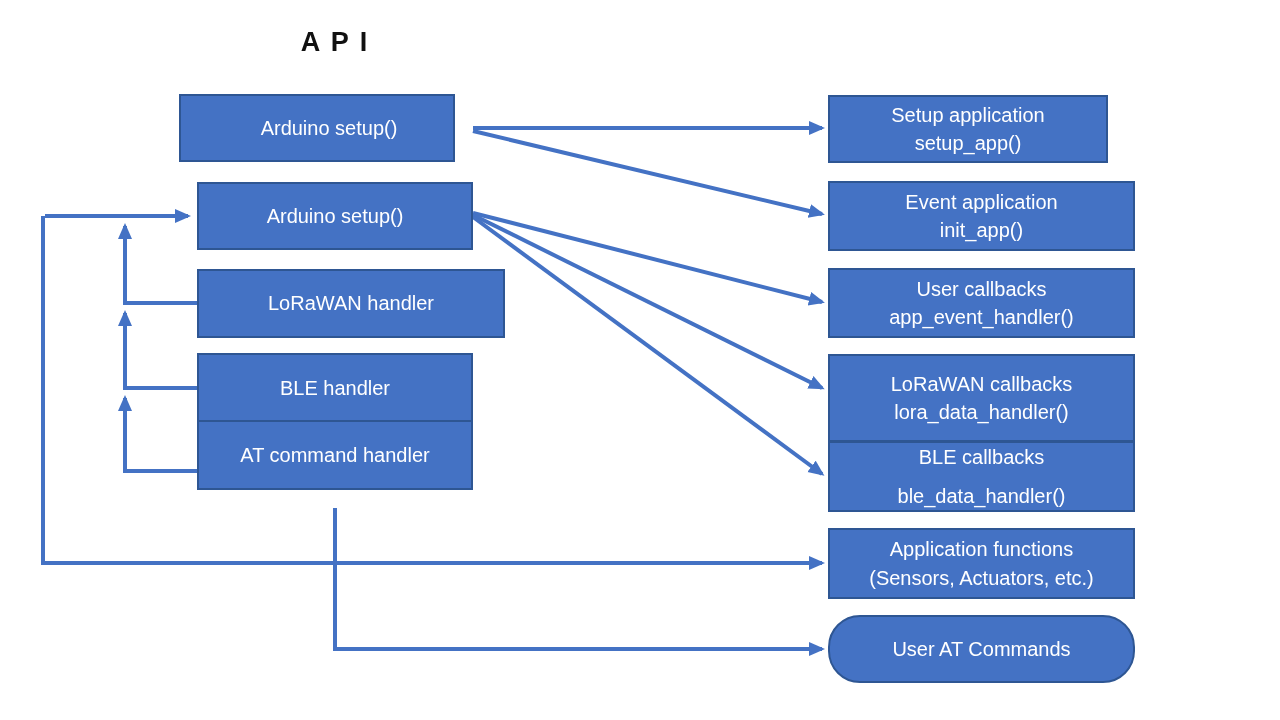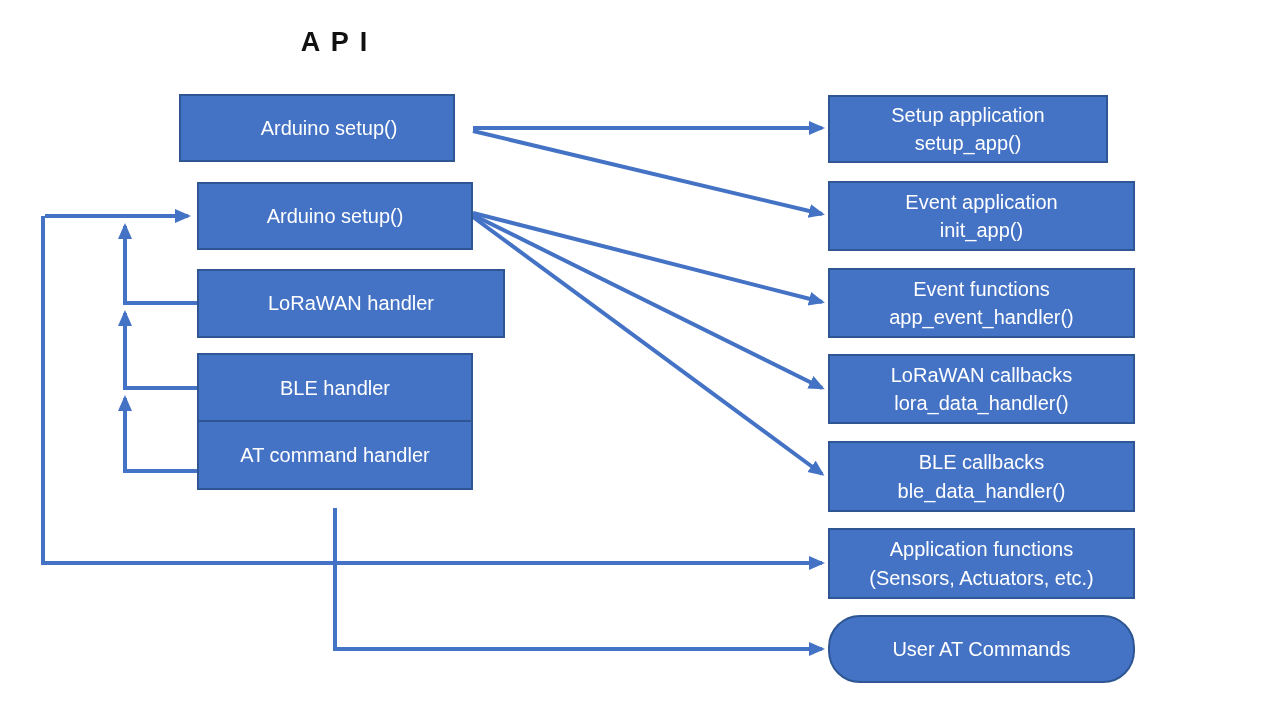--- a/index.html
+++ b/index.html
@@ -103,28 +103,28 @@
 
   <div class="node" style="left:828px; top:95px;  width:280px; height:68px;text-align:right;">
     <span>Setup application</span>
     <span>setup_app()</span>
   </div>
   <div class="node" style="left:828px; top:181px; width:307px; height:70px;">
     <span>Event application</span>
     <span>init_app()</span>
   </div>
   <div class="node" style="left:828px; top:268px; width:307px; height:70px;">
-    <span>Event functions</span>
+    <span>User callbacks</span>
     <span>app_event_handler()</span>
   </div>
-  <div class="node" style="left:828px; top:354px; width:307px; height:70px;">
+  <div class="node" style="left:828px; top:354px; width:307px; height:88px;">
     <span>LoRaWAN callbacks</span>
     <span>lora_data_handler()</span>
   </div>
-  <div class="node" style="left:828px; top:441px; width:307px; height:71px;">
+  <div class="node" style="left:828px; top:441px; width:307px; height:71px;justify-content:space-between;">
     <span>BLE callbacks</span>
     <span>ble_data_handler()</span>
   </div>
   <div class="node" style="left:828px; top:528px; width:307px; height:71px;">
     <span>Application functions</span>
     <span>(Sensors, Actuators, etc.)</span>
   </div>
   <div class="node" style="left:828px; top:615px; width:307px; height:68px;border-radius:32px;">
     <span>User AT Commands</span>
 

